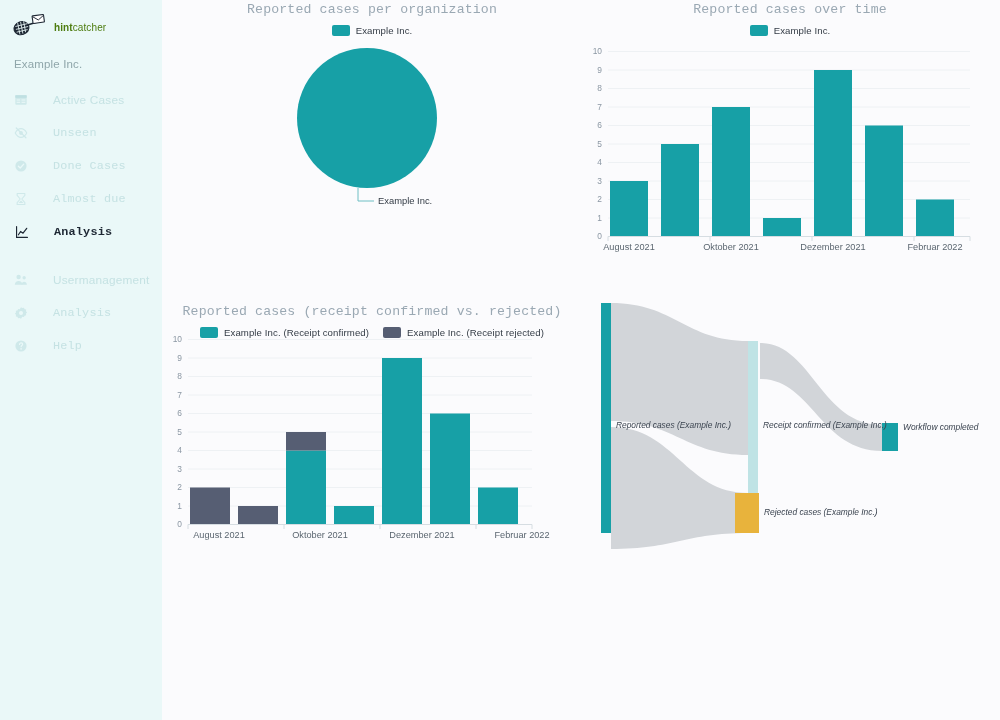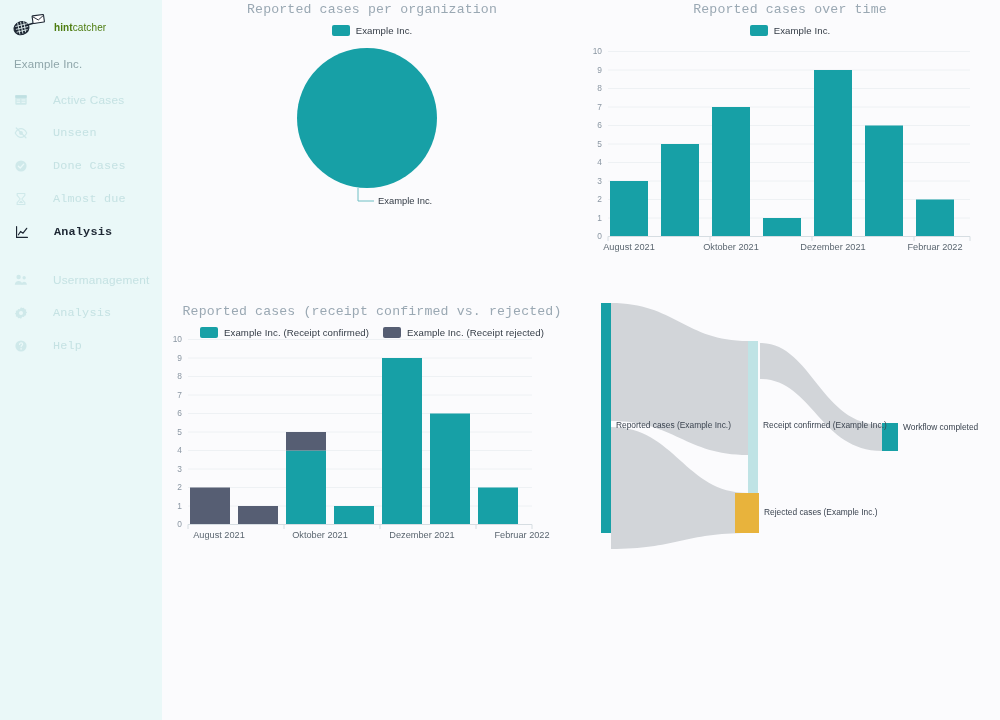--- a/index.html
+++ b/index.html
@@ -320,21 +320,21 @@
             <text class="xtick-lb" x="57" y="200" text-anchor="middle">August 2021</text>
             <text class="xtick-lb" x="158" y="200" text-anchor="middle">Oktober 2021</text>
             <text class="xtick-lb" x="260" y="200" text-anchor="middle">Dezember 2021</text>
             <text class="xtick-lb" x="360" y="200" text-anchor="middle">Februar 2022</text>
           </g>
         </svg>
       </div>
     </section>
 
     <section class="panel" style="left:418px; top:289px; width:420px; height:270px;">
-      <div class="plot" style="margin-top:14px;">
+      <div class="plot" style="margin-top:14px;font-style:italic;">
         <svg width="420" height="230" viewBox="0 0 420 230">
 
           <g>
 
             <path d="M 31 0
                      C 95 0, 105 38, 168 38
                      L 168 152
                      C 105 152, 95 118, 31 118 Z" fill="#d2d5d9"></path>
 
             <path d="M 31 124

